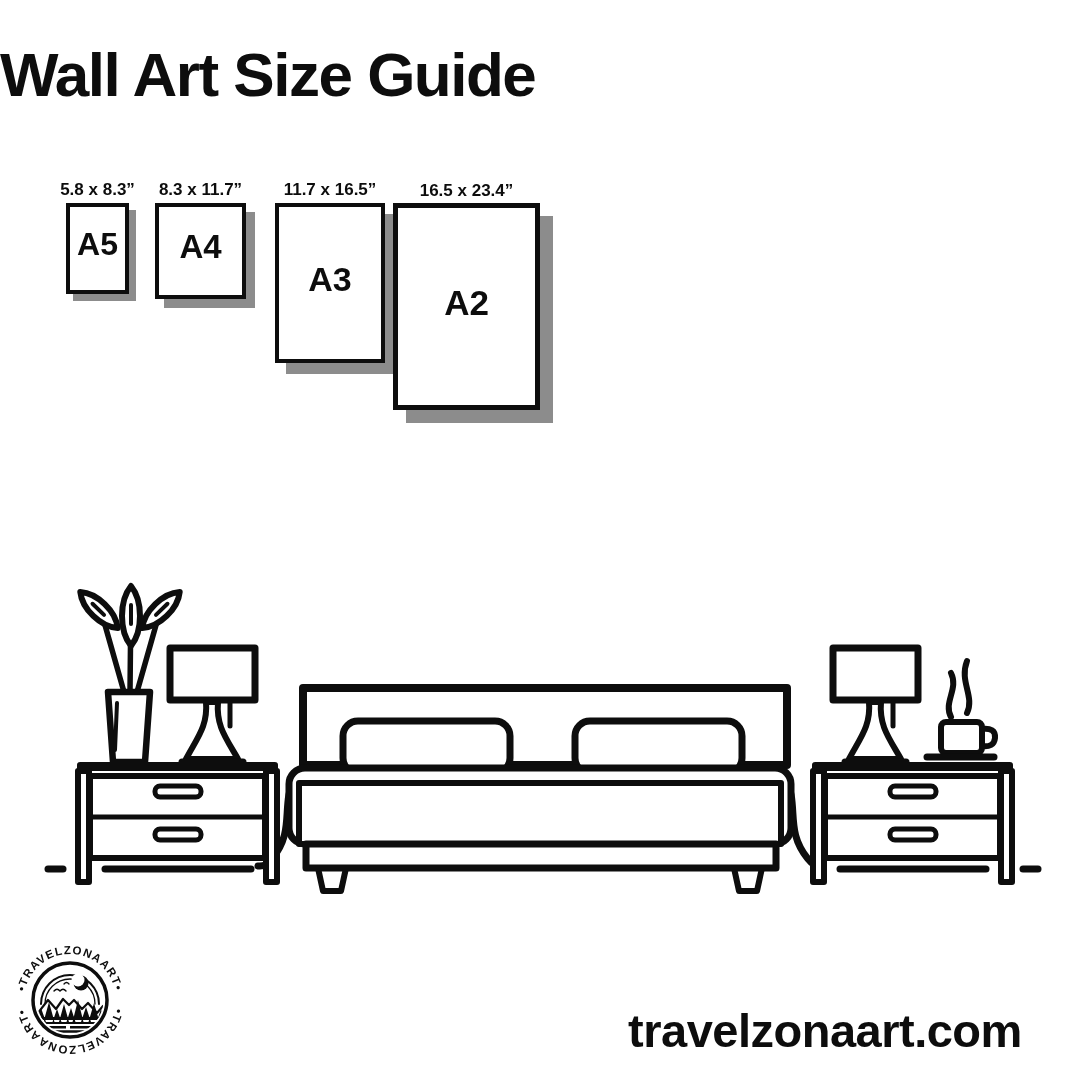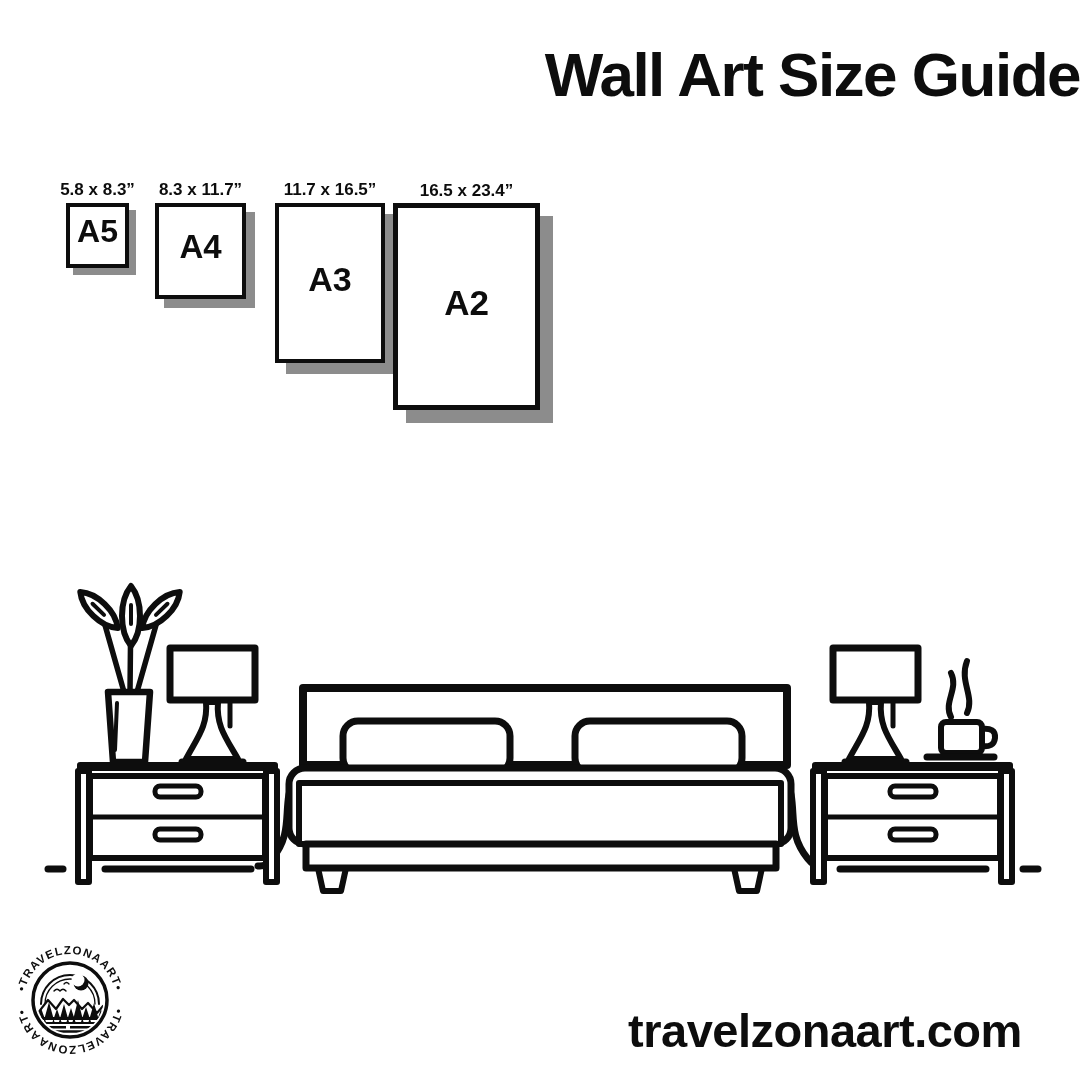--- a/index.html
+++ b/index.html
@@ -2,21 +2,21 @@
 <html><head>
 <meta charset="utf-8">
 <style>
   html,body{margin:0;padding:0;}
   body{
     width:1080px;height:1080px;position:relative;overflow:hidden;
     background:#ffffff;color:#0d0d0d;
     font-family:"Liberation Sans", sans-serif;
   }
   .title{
-    position:absolute;top:44px;left:0;width:1080px;text-align:right;
+    position:absolute;top:44px;left:0;width:1080px;text-align:left;
     font-size:62px;font-weight:800;letter-spacing:-1.5px;line-height:1;
   }
   .size-guide{position:absolute;left:0;top:0;width:1080px;height:600px;}
   .size-box{
     position:absolute;box-sizing:border-box;background:#ffffff;
     border:4px solid #0d0d0d;
     box-shadow:var(--sh) var(--sh) 0 0 #8c8c8c;
     display:flex;align-items:center;justify-content:center;
     font-weight:700;
   }
@@ -35,21 +35,21 @@
     position:absolute;top:1003px;left:825px;transform:translateX(-50%);
     font-size:47px;font-weight:800;letter-spacing:-0.5px;white-space:nowrap;
   }
 </style>
 </head>
 <body>
 
 <div class="title">Wall Art Size Guide</div>
 
 <div class="size-guide">
-  <div class="size-box" style="left:66px;top:203px;width:63px;height:65px;border-width:4px;font-size:32px;--sh:7px;">
+  <div class="size-box" style="left:66px;top:203px;width:63px;height:91px;border-width:4px;font-size:32px;--sh:7px;">
     <div class="dim-label">5.8 x 8.3”</div>
     <span class="size-name">A5</span>
   </div>
   <div class="size-box" style="left:155px;top:203px;width:91px;height:96px;border-width:4px;font-size:33px;--sh:9px;">
     <div class="dim-label">8.3 x 11.7”</div>
     <span class="size-name">A4</span>
   </div>
   <div class="size-box" style="left:275px;top:203px;width:110px;height:160px;border-width:4px;font-size:34px;--sh:11px;">
     <div class="dim-label">11.7 x 16.5”</div>
     <span class="size-name">A3</span>

